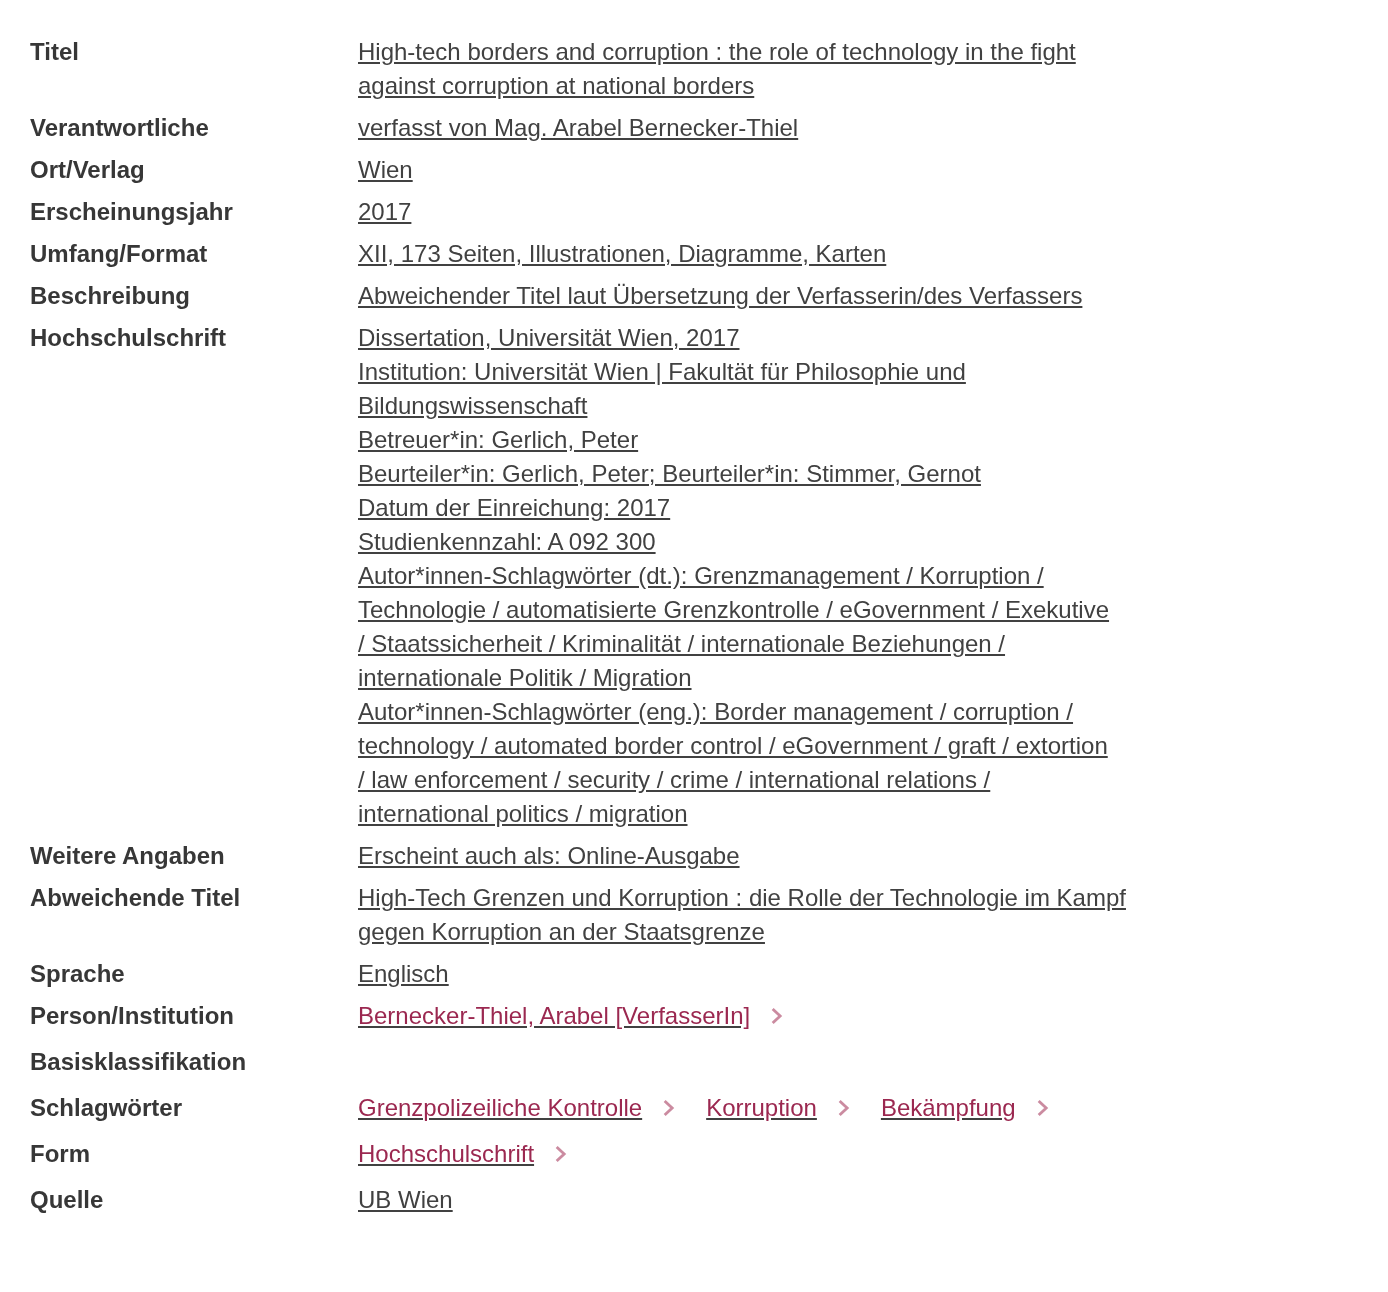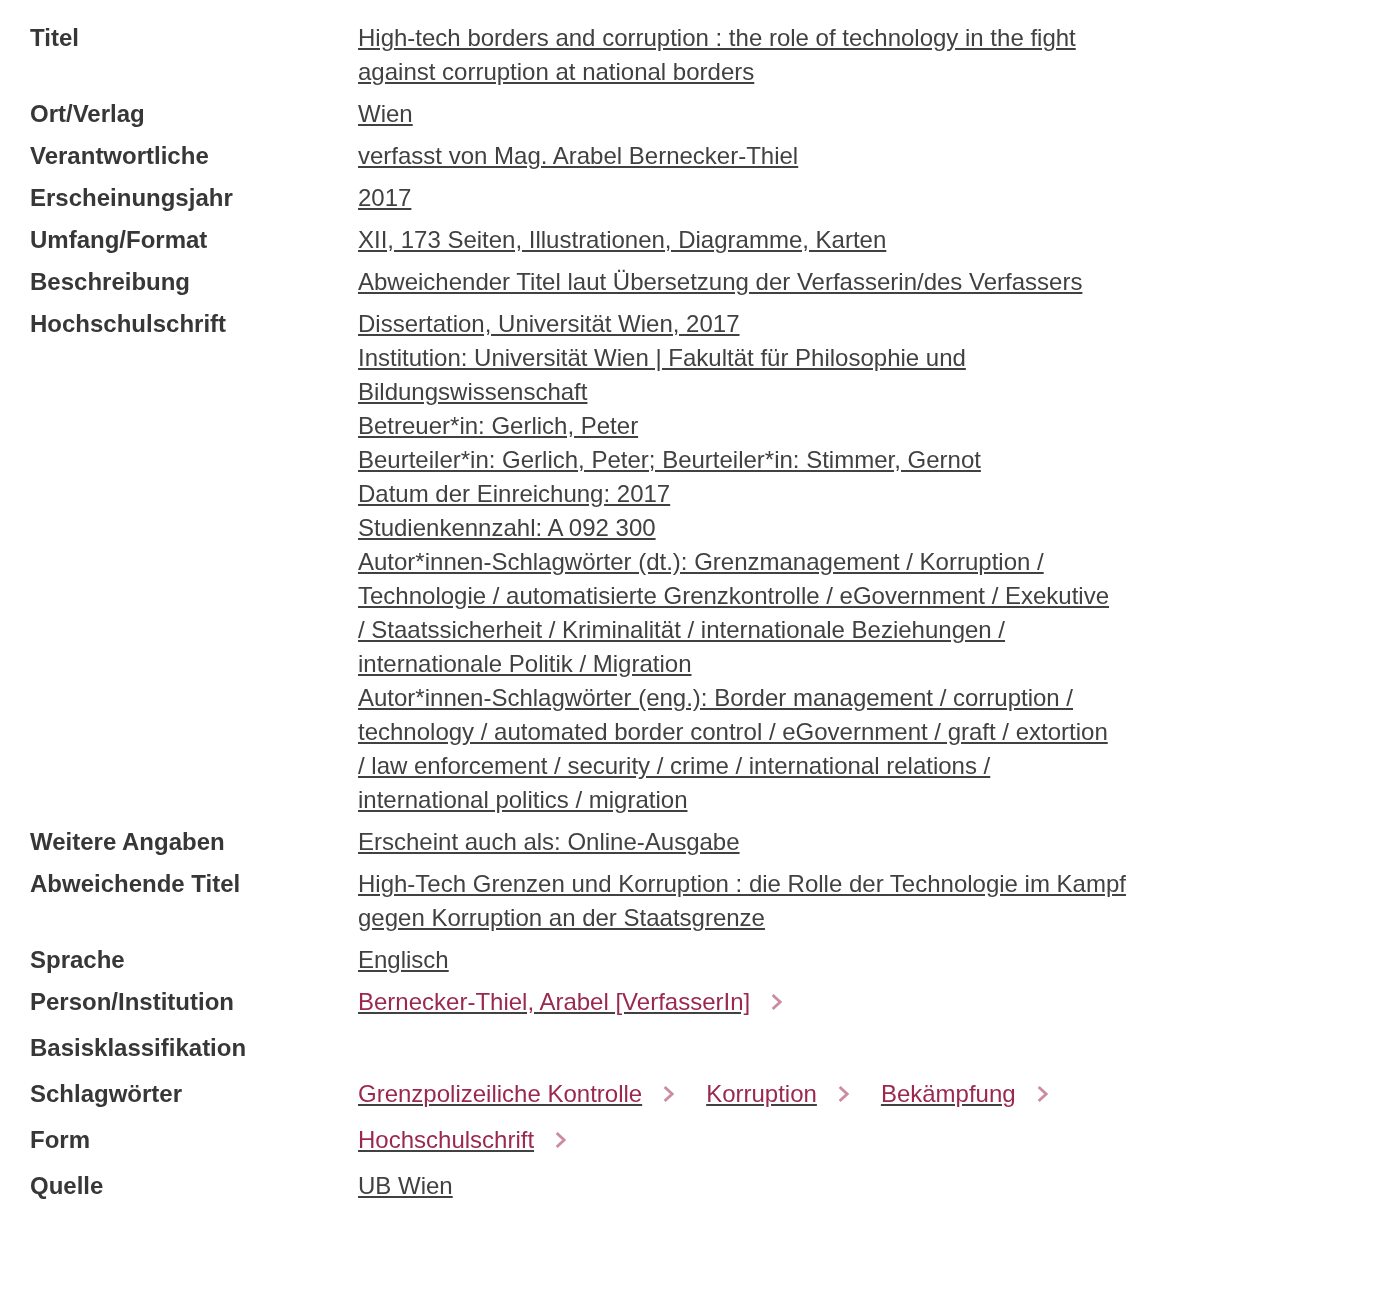--- a/index.html
+++ b/index.html
@@ -8,21 +8,21 @@
     background: #ffffff;
   }
   body {
     width: 1388px;
     height: 1292px;
     overflow: hidden;
     font-family: "Liberation Sans", sans-serif;
     color: #3f3f3f;
   }
   .record {
-    padding: 21px 70px 40px 30px;
+    padding: 35px 70px 40px 30px;
     box-sizing: border-box;
     width: 1388px;
   }
   .row {
     display: flex;
     align-items: flex-start;
     font-size: 24px;
     line-height: 34px;
     margin-bottom: 8px;
   }
@@ -77,27 +77,27 @@
 
 <div class="record">
 
   <div class="row">
     <div class="label">Titel</div>
     <div class="value">High-tech borders and corruption : the role of technology in the fight
 against corruption at national borders</div>
   </div>
 
   <div class="row">
+    <div class="label">Verantwortliche</div>
+    <div class="value">verfasst von Mag. Arabel Bernecker-Thiel</div>
+  </div>
+
+  <div class="row">
     <div class="label">Ort/Verlag</div>
     <div class="value">Wien</div>
-  </div>
-
-  <div class="row">
-    <div class="label">Verantwortliche</div>
-    <div class="value">verfasst von Mag. Arabel Bernecker-Thiel</div>
   </div>
 
   <div class="row">
     <div class="label">Erscheinungsjahr</div>
     <div class="value">2017</div>
   </div>
 
   <div class="row">
     <div class="label">Umfang/Format</div>
     <div class="value">XII, 173 Seiten, Illustrationen, Diagramme, Karten</div>

